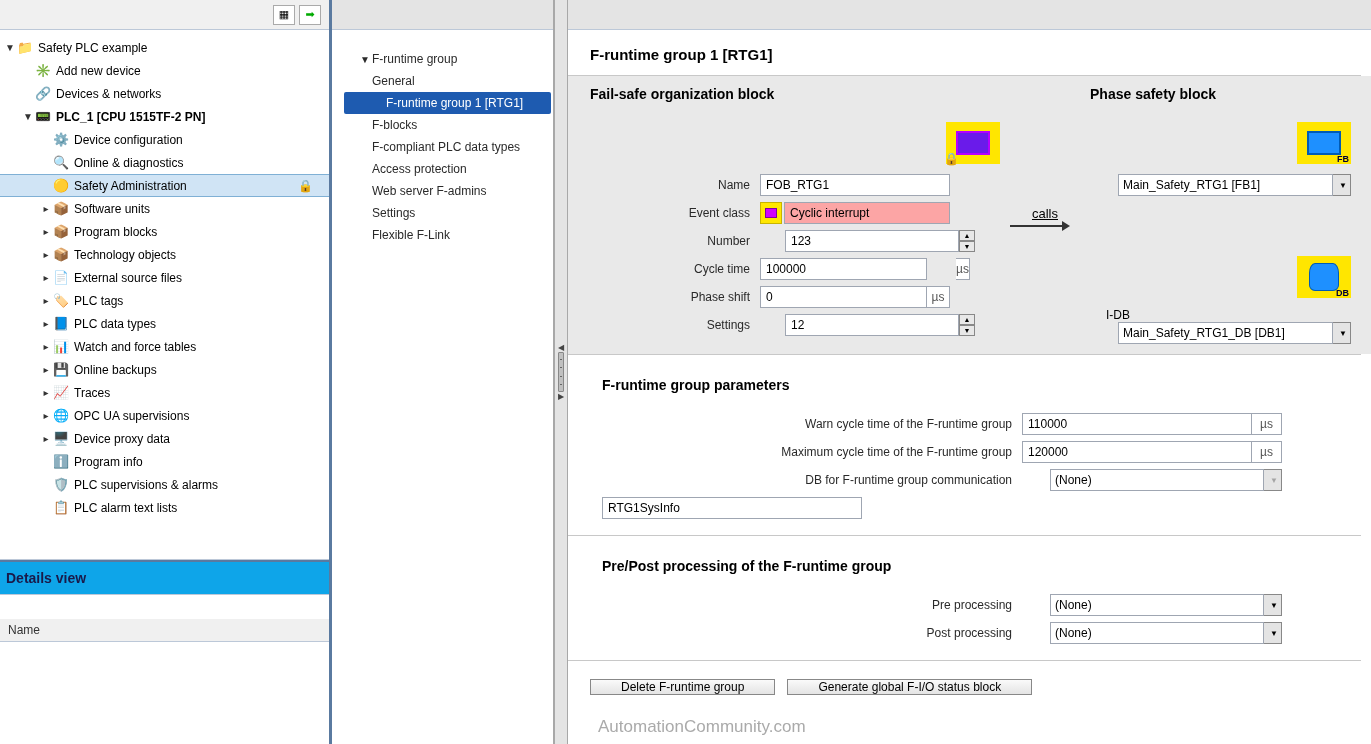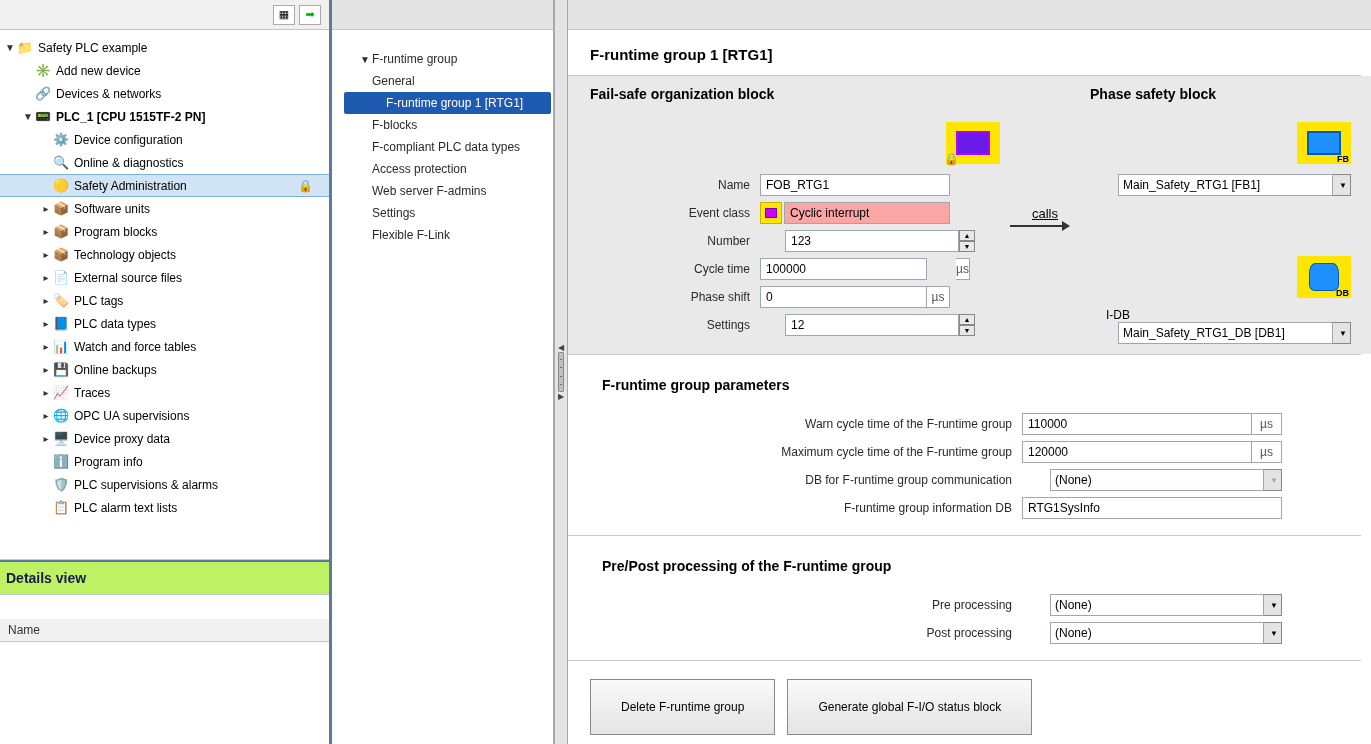--- a/index.html
+++ b/index.html
@@ -62,21 +62,21 @@
   .tree-icon { width:18px; font-size:13px; text-align:center; margin-right:2px;}
   .tree-label { padding-left: 2px; }
   .bold { font-weight: bold; }
   .lock-right { margin-left:auto; margin-right:16px; color:#2a6cb0; font-size:12px;}
   .details-header {
     padding: 8px 6px;
     font-weight: bold;
     font-size: 14px;
     color: #1a1a4a;
     border-top: 2px solid #5a7aa0;
-    background: #bef264;
+    background: #0ea5e9;
   }
   .details-body {
     border-top:1px solid #bcc8d8;
     height: 150px;
     background:#fff;
   }
   .details-colhead {
     padding: 4px 8px;
     border-bottom: 1px solid #bcc8d8;
     background: #f0f0f0;
@@ -168,21 +168,21 @@
   .combo { display:flex;padding-left:28px;}
   .combo select, .combo .cb-field{ flex:1; height:22px; border:1px solid #9fa6b2; background:#fff; padding:0 4px; font-size:12px;}
   .combo .cb-btn{ width:18px; border:1px solid #888; border-left:0; background:#e4e4e4; font-size:8px; cursor:pointer;}
   .params-block {
     margin-top:12px;
     padding: 10px 20px 10px 22px;
     margin-left: 12px;
   }
   .params-block .form-label{ width:420px; }
   .btn-row { display:flex; gap:12px; padding: 18px 22px;}
-  .btn { padding: 20px 30px; border:1px solid #888; background:linear-gradient(#fafafa,#e4e4e4); cursor:pointer; font-size:12px;}
+  .btn { padding: 0 30px; border:1px solid #888; background:linear-gradient(#fafafa,#e4e4e4); cursor:pointer; font-size:12px;}
   .watermark { color:#aaa; font-size:17px; padding-left:30px; margin-top:4px;}
   .ev-icon{ width:22px;height:22px; background:#ffe600; border:1px solid #c8b400; display:inline-flex; align-items:center; justify-content:center;}
   .ev-icon .inner{width:12px;height:10px; background:#d000ff; border:1px solid #8000a0;}
   ::-webkit-scrollbar{width:16px; background:#efefef;}
   ::-webkit-scrollbar-thumb{background:#c8c8c8; border:1px solid #aaa;}
 </style>
 </head>
 <body>
 
 <div class="app">
@@ -467,21 +467,20 @@
           </div>
         </div>
         <div class="form-row">
           <div class="form-label">DB for F-runtime group communication</div>
           <div class="combo" style="width:260px;">
             <input class="cb-field ro" readonly="" value="(None)" style="">
             <button class="cb-btn" disabled="">▼</button>
           </div>
         </div>
         <div class="form-row">
-          <div class="form-label">F-runtime group information DB</div>
           <input class="form-input" style="width: 260px;" value="RTG1SysInfo">
         </div>
       </div>
 
       <div class="hrsep"></div>
       <div class="params-block">
         <div class="subhead">Pre/Post processing of the F-runtime group</div>
         <div class="form-row">
           <div class="form-label">Pre processing</div>
           <div class="combo" style="width:260px;">

